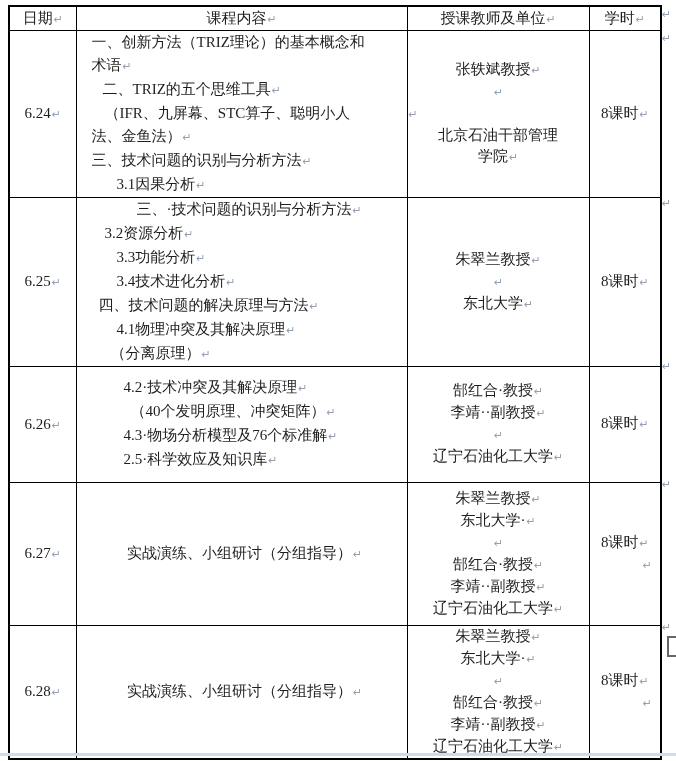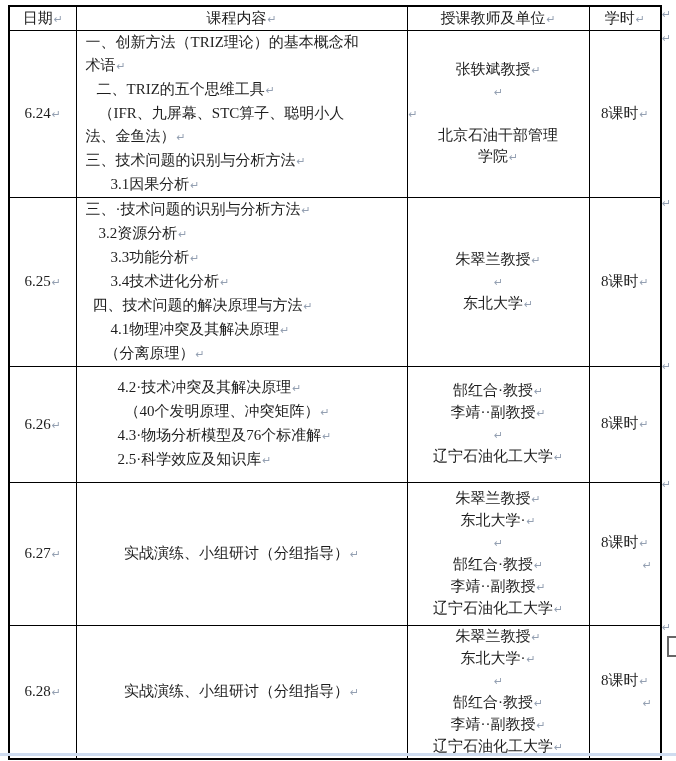--- a/index.html
+++ b/index.html
@@ -12,21 +12,21 @@
   th,td{border:1px solid #000;padding:0;font-weight:normal;font-size:15px;}
   thead tr{height:24px;}
   th{text-align:center;vertical-align:middle;}
   tbody tr:nth-child(1){height:166px;}
   tbody tr:nth-child(2){height:165px;}
   tbody tr:nth-child(3){height:116px;}
   tbody tr:nth-child(4){height:143px;}
   tbody tr:nth-child(5){height:129px;}
   td.c-date{text-align:center;vertical-align:middle;}
   td.c-content{vertical-align:middle;text-align:left;}
-  td.c-content .line{line-height:23px;white-space:nowrap;}
+  td.c-content .line{line-height:23px;white-space:nowrap;margin-left:6px;}
   td.c-content.center{text-align:center;}
   td.c-teacher{vertical-align:middle;text-align:center;}
   td.c-teacher .line{line-height:21px;min-height:21px;}
   td.c-hours{text-align:center;vertical-align:middle;}
   td.c-hours .line{line-height:21px;}
   td.c-hours .line.extra{text-align:right;padding-right:8px;}
   .pm{font-family:"DejaVu Sans",sans-serif;font-size:11px;color:#94a0b2;margin-left:1px;}
   .mm{position:absolute;left:662px;font-family:"DejaVu Sans",sans-serif;
       font-size:11px;color:#94a0b2;}
   .mm0{top:8px}.mm1{top:32px}.mm2{top:197px}.mm3{top:360px}.mm4{top:478px}.mm5{top:621px}
@@ -81,21 +81,21 @@
             <div class="line"><span>北京石油干部管理</span></div>
             <div class="line"><span>学院</span><span class="pm">↵</span></div>
           </td>
           <td class="c-hours">
             <div class="line"><span>8课时</span><span class="pm">↵</span></div>
           </td>
         </tr>
         <tr>
           <td class="c-date"><span>6.25</span><span class="pm">↵</span></td>
           <td class="c-content">
-            <div class="line" style="padding-left: 9px;"><span>三、·技术问题的识别与分析方法</span><span class="pm">↵</span></div>
+            <div class="line" style="padding-left: 9px; text-align: center;"><span>三、·技术问题的识别与分析方法</span><span class="pm">↵</span></div>
             <div class="line" style="padding-left: 22px;"><span>3.2资源分析</span><span class="pm">↵</span></div>
             <div class="line" style="padding-left: 34px;"><span>3.3功能分析</span><span class="pm">↵</span></div>
             <div class="line" style="padding-left: 34px;"><span>3.4技术进化分析</span><span class="pm">↵</span></div>
             <div class="line" style="padding-left: 16px;"><span>四、技术问题的解决原理与方法</span><span class="pm">↵</span></div>
             <div class="line" style="padding-left: 34px;"><span>4.1物理冲突及其解决原理</span><span class="pm">↵</span></div>
             <div class="line" style="padding-left: 28px;"><span>（分离原理）</span><span class="pm">↵</span></div>
           </td>
           <td class="c-teacher">
             <div class="line"><span>朱翠兰教授</span><span class="pm">↵</span></div>
             <div class="line" style="text-align: center;"><span></span><span class="pm">↵</span></div>

